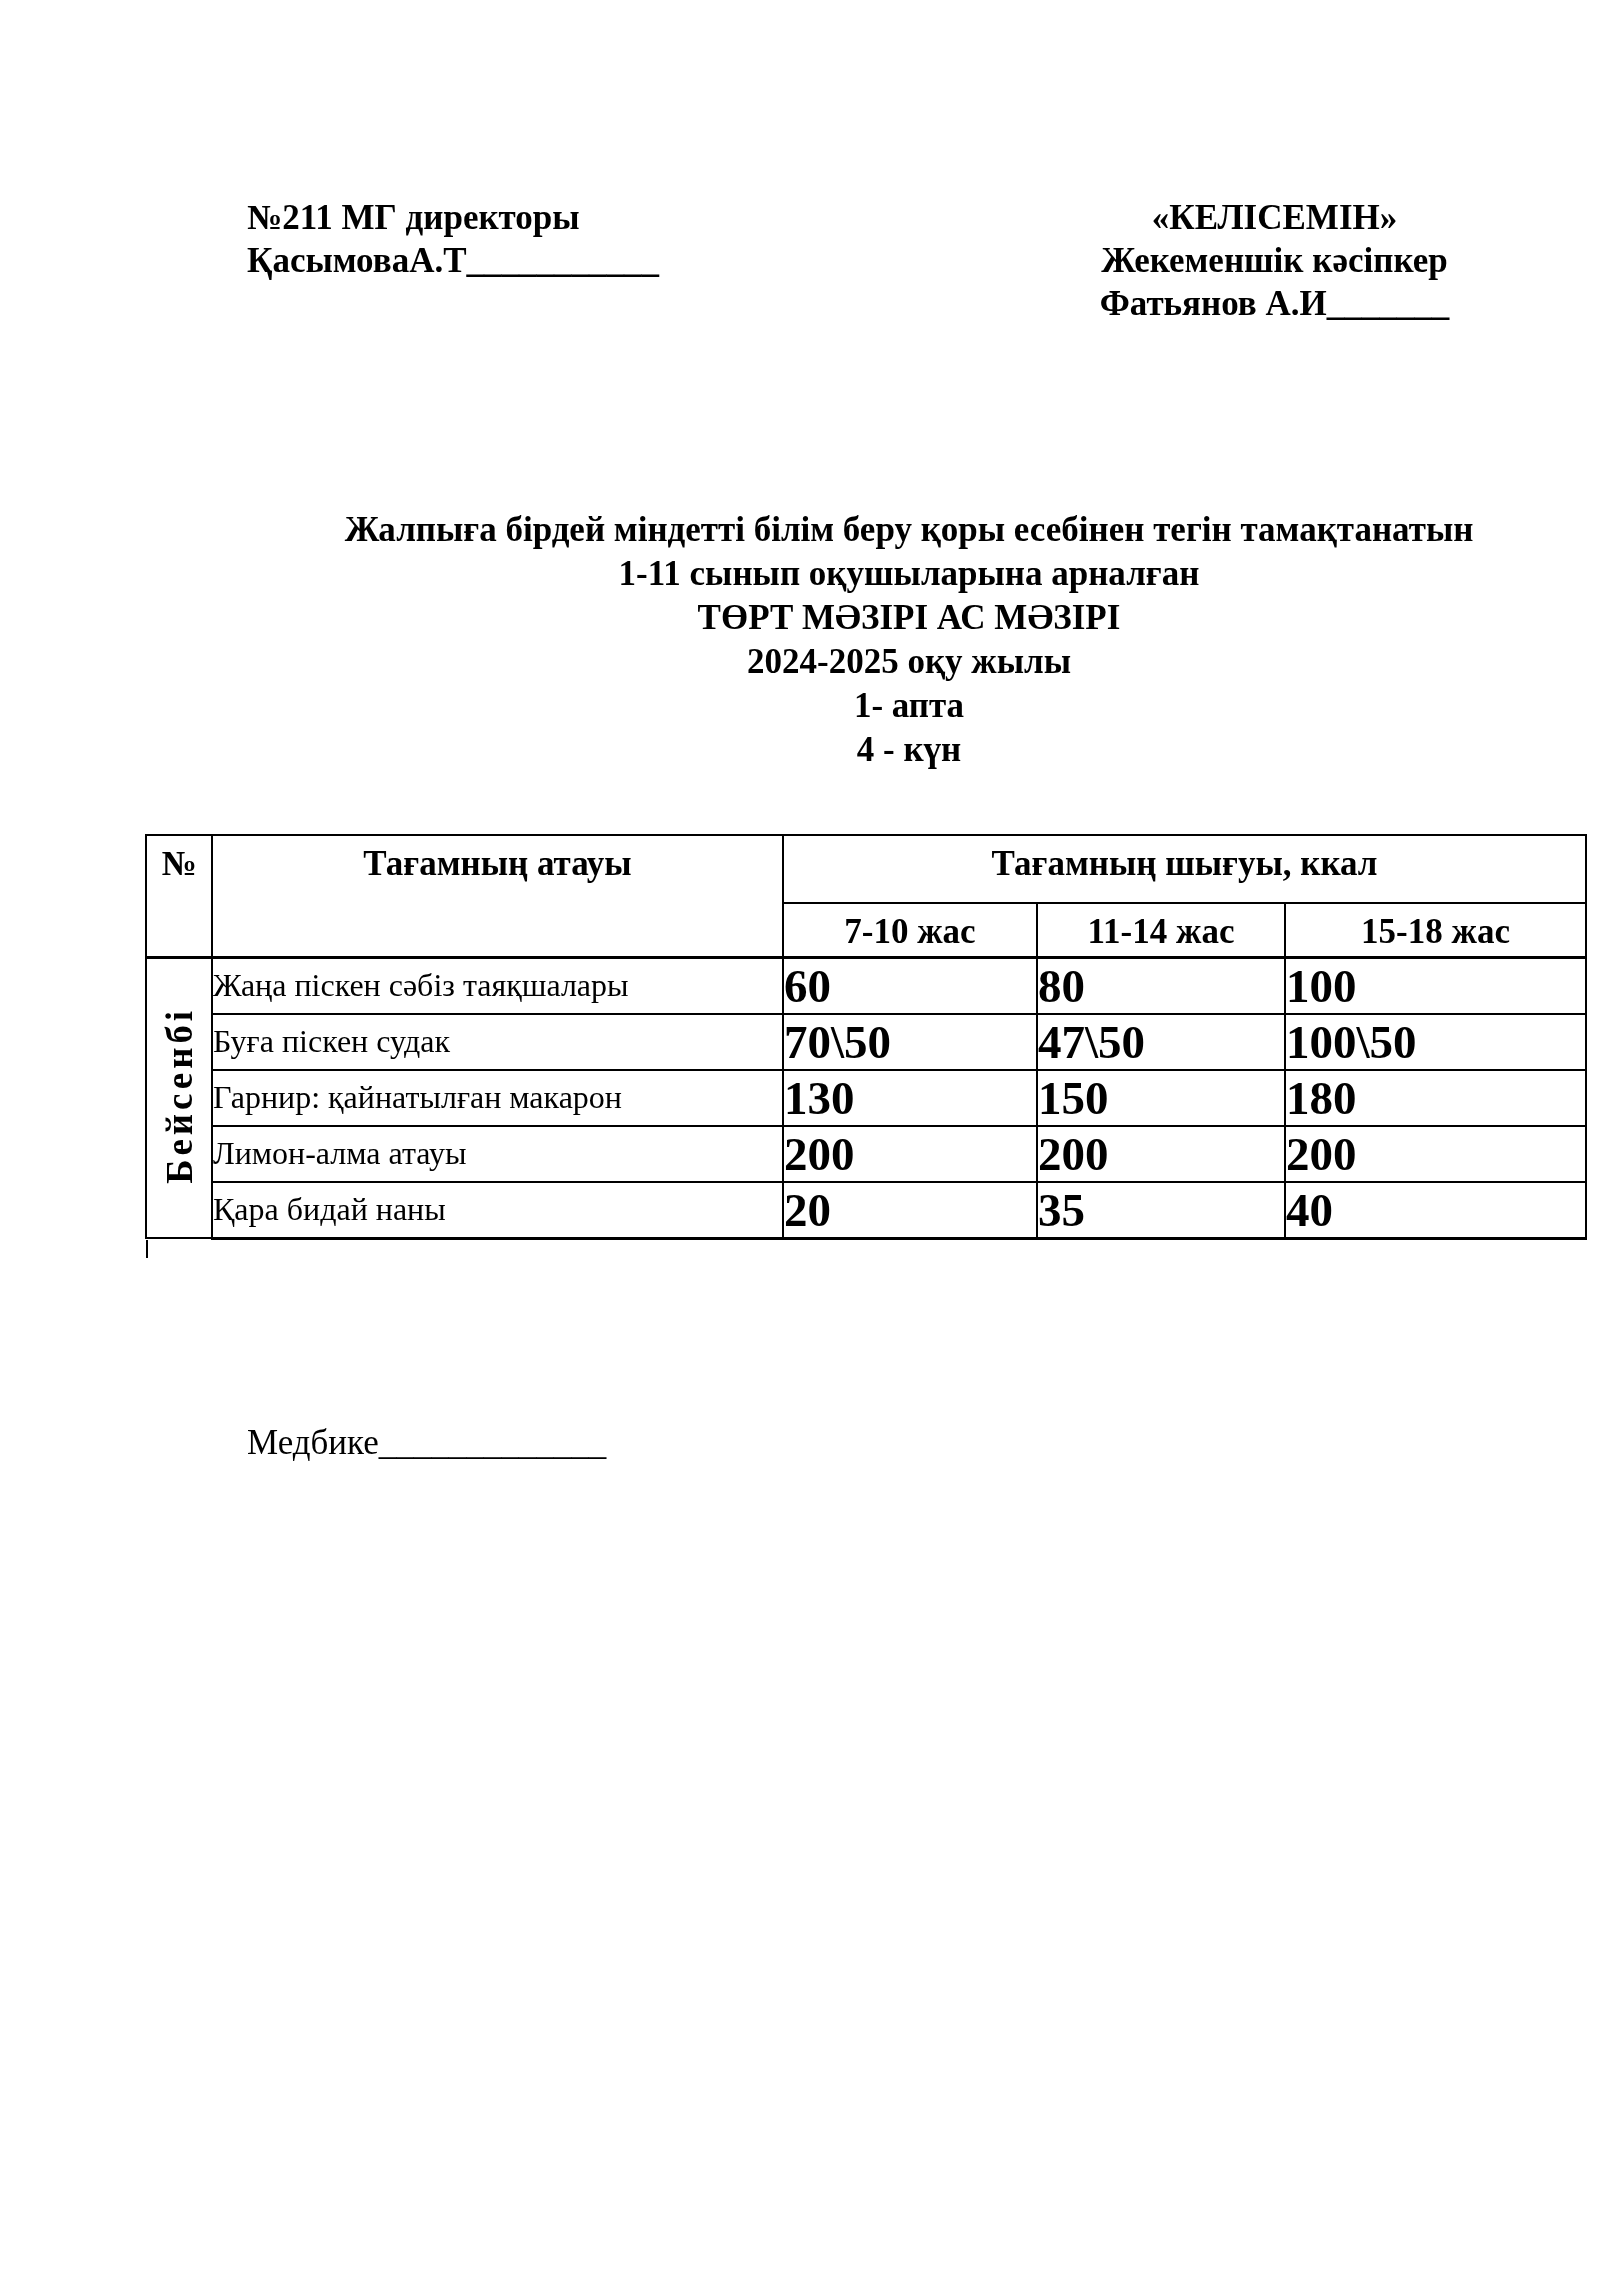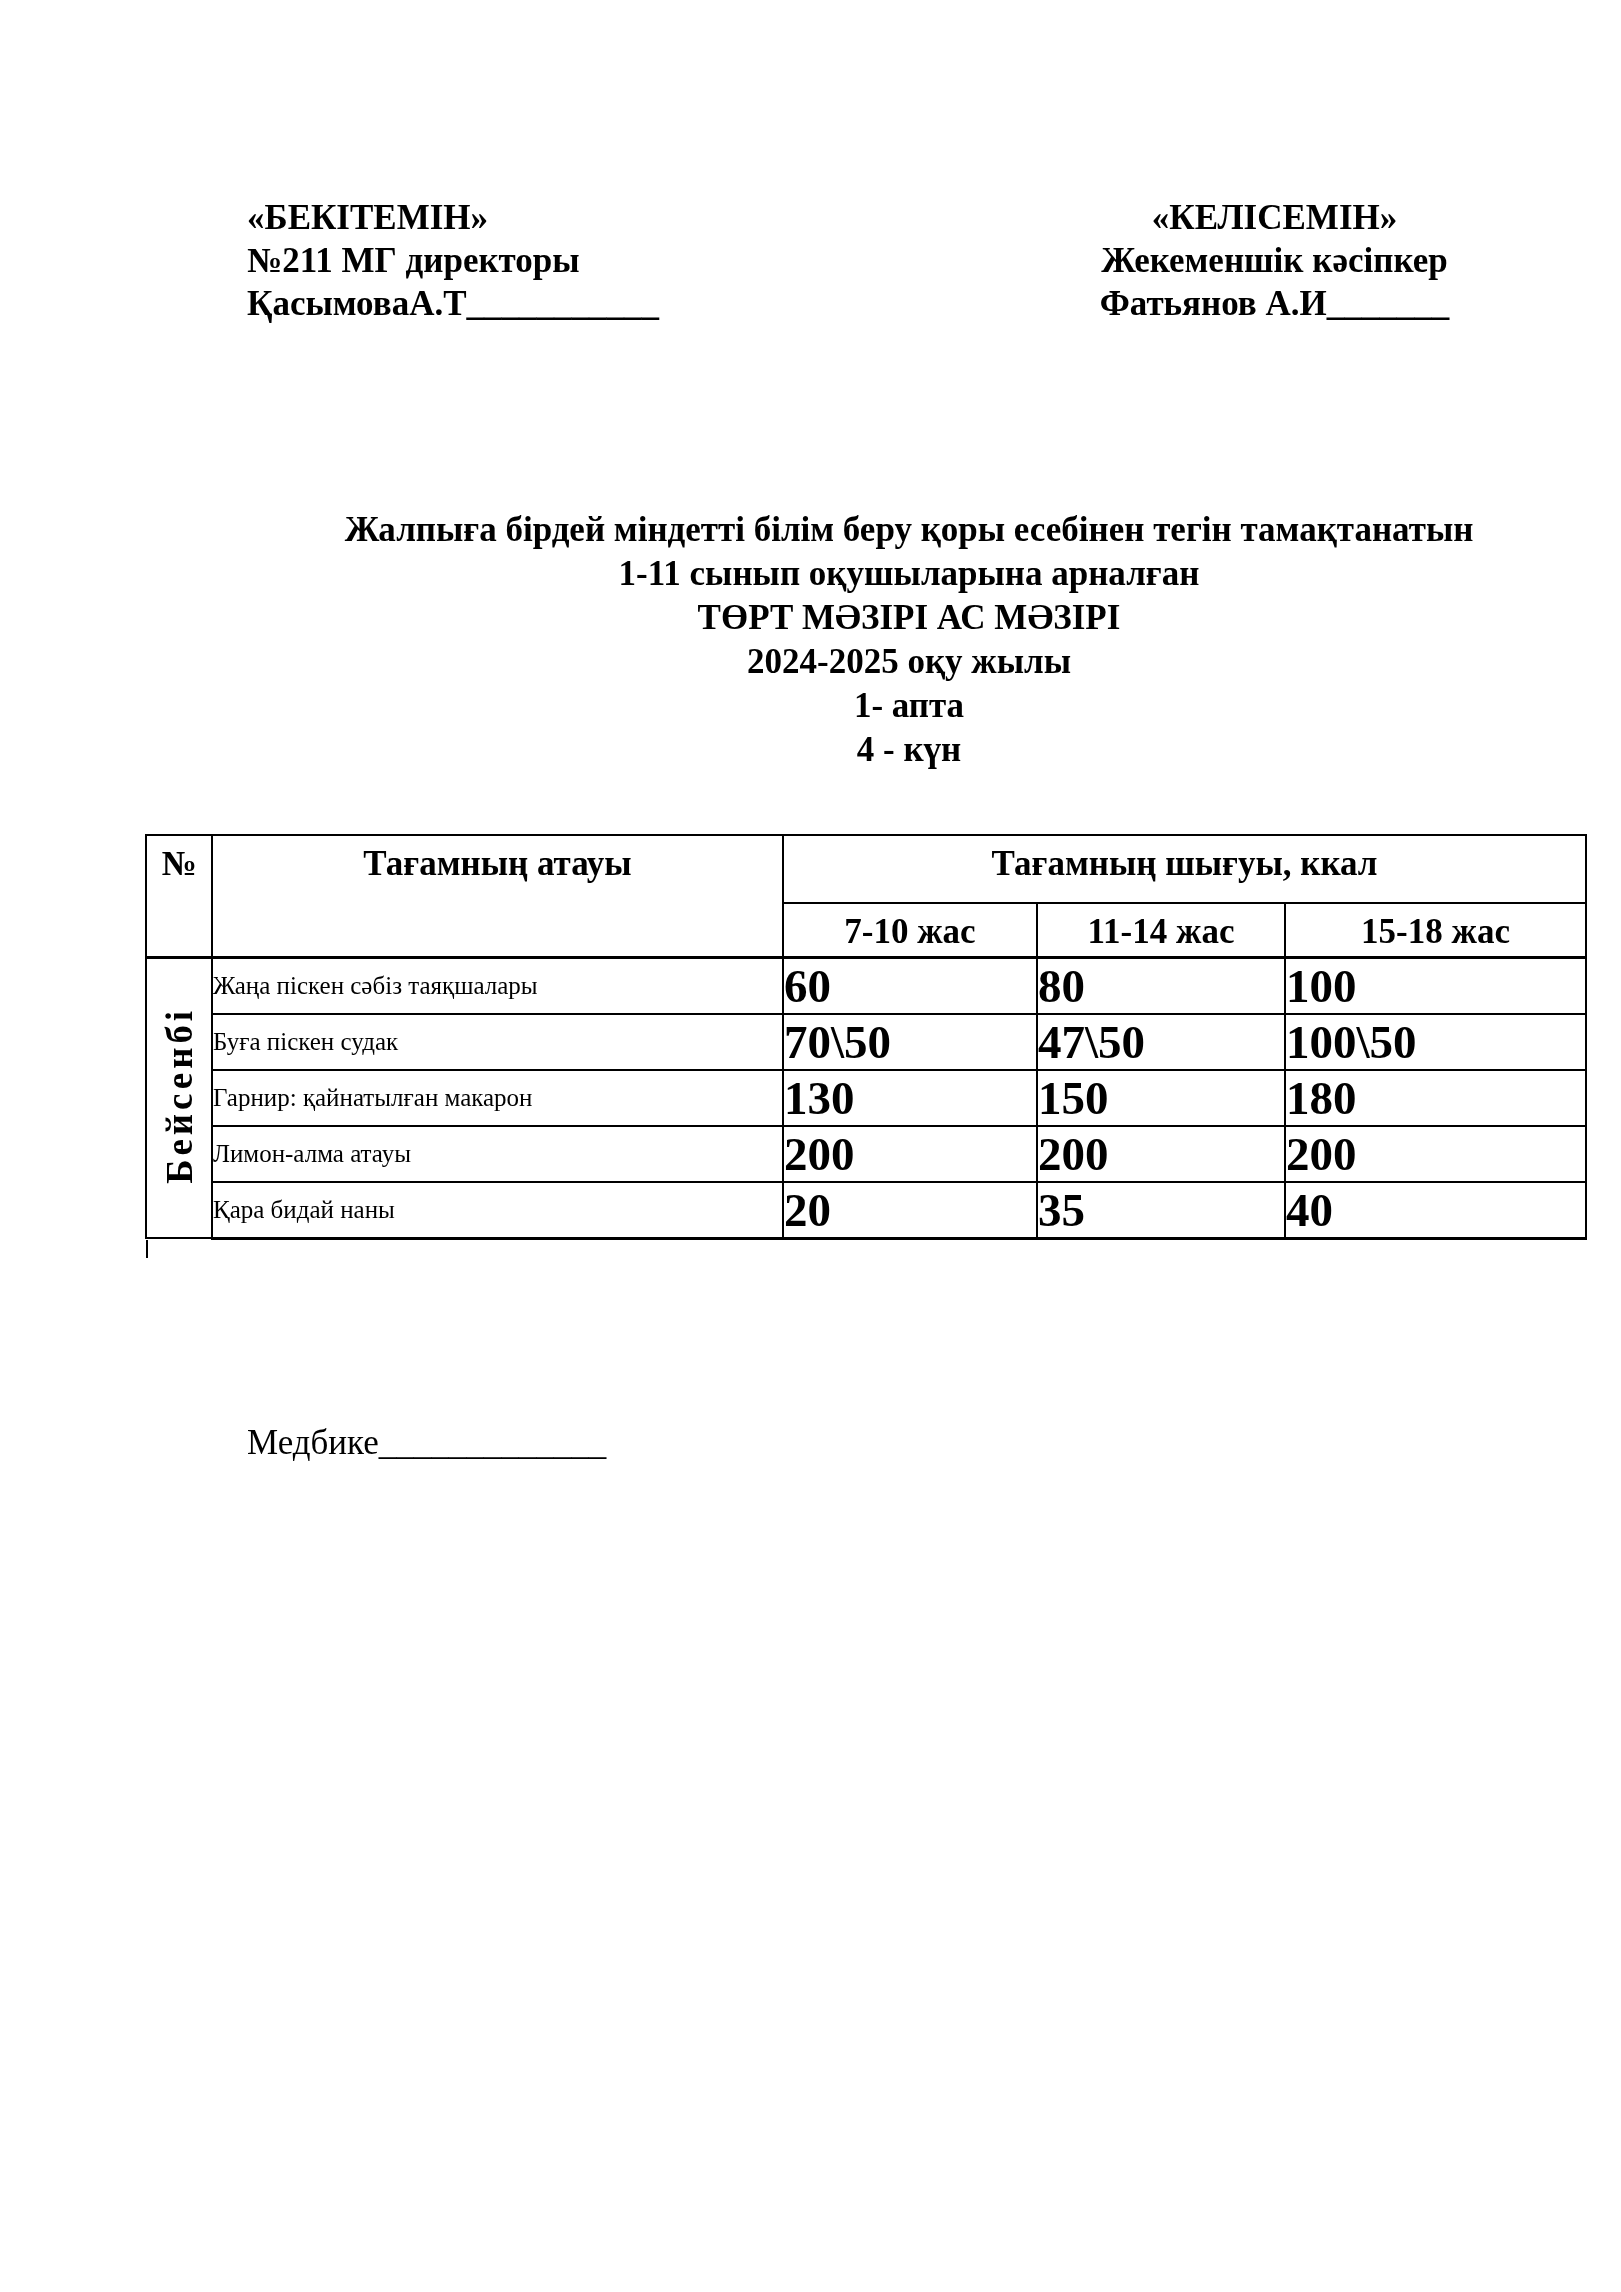--- a/index.html
+++ b/index.html
@@ -71,21 +71,21 @@
   .day-text {
     display: inline-block;
     writing-mode: vertical-rl;
     transform: rotate(180deg);
     font-weight: bold;
     font-size: 37px;
     letter-spacing: 3.9px;
     white-space: nowrap;
   }
   td.dish {
-    font-size: 25px;
+    font-size: 32px;
     text-align: left;
     padding-left: 13.7px;
     vertical-align: middle;
     white-space: nowrap;
   }
   td.val {
     font-size: 47px;
     font-weight: bold;
     text-align: left;
     vertical-align: middle;
@@ -106,21 +106,20 @@
     font-weight: normal;
     white-space: nowrap;
   }
 </style>
 </head>
 <body>
 
 <div class="page">
 
   <div class="approve approve-left">
-    <div>«БЕКІТЕМІН»</div>
     <div>№211 МГ директоры</div>
     <div>ҚасымоваА.Т___________</div>
   </div>
 
   <div class="approve approve-right">
     <div>«КЕЛІСЕМІН»</div>
     <div>Жекеменшік кәсіпкер</div>
     <div>Фатьянов А.И_______</div>
   </div>
 

